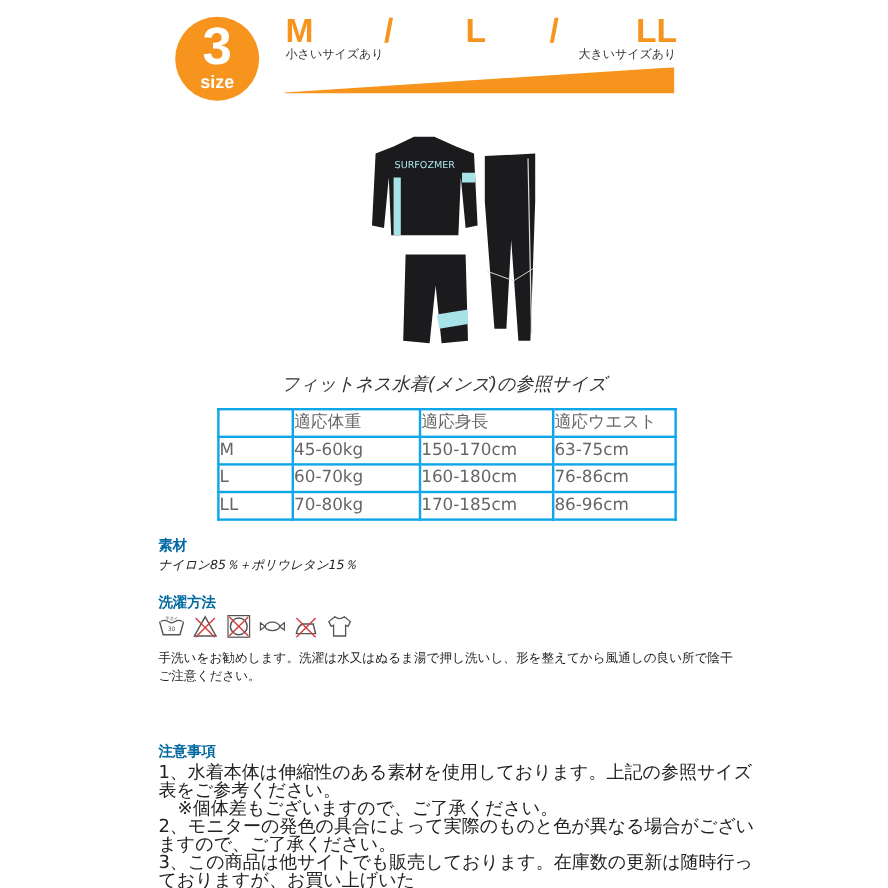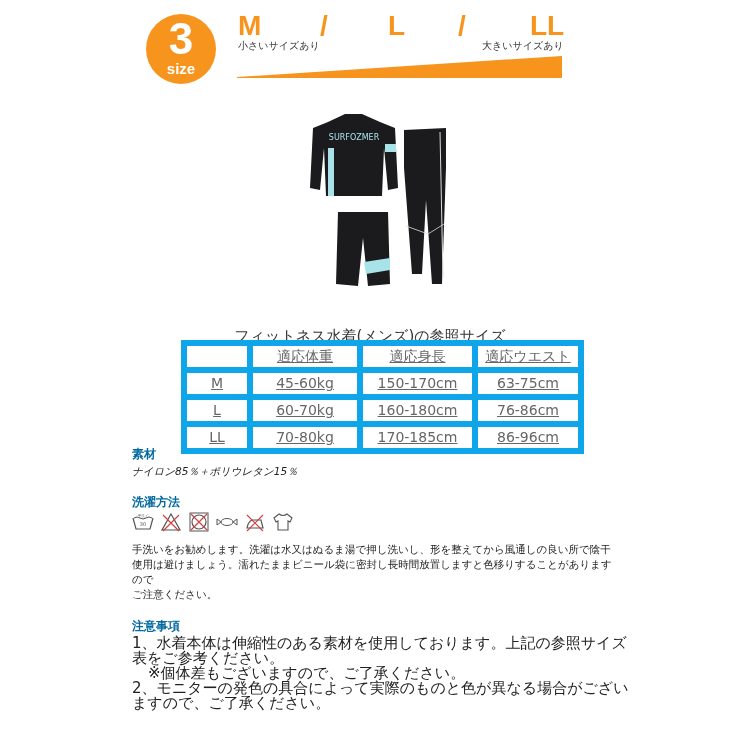--- a/index.html
+++ b/index.html
@@ -11,23 +11,23 @@
     .badge .num { position: absolute; left: 0; right: 0; top: 1px; font: bold 44px "Liberation Sans", sans-serif; line-height: 48px; }
     .badge .sz { position: absolute; left: 0; right: 0; top: 47px; font: bold 15px "Liberation Sans", sans-serif; line-height: 16px; }
     .size-letter { top: 10px; font: bold 28px "Liberation Sans", sans-serif; color: #f7941d; line-height: 32px; }
     .size-sub { top: 40px; font-size: 10px; color: #333; line-height: 12px; }
     .wedge { left: 237px; top: 56px; width: 325px; height: 22px; }
 
     
     .product { left: 300px; top: 108px; width: 150px; height: 190px; }
 
     
-    .table-title { left: 0; width: 740px; top: 326px; text-align: center; font-size: 15px; color: #333; line-height: 20px; }
+    .table-title { left: 0; width: 740px; top: 310px; text-align: center; font-size: 15px; color: #333; line-height: 20px; font-style: italic; }
     table.size-table { position: absolute; left: 181px; top: 340px; border-collapse: collapse; font-size: 14px; color: #666; }
-    table.size-table td, table.size-table th { border: 6px solid #0ea5e9; height: 21px; padding: 0; text-align: center; font-weight: normal; line-height: 21px; text-decoration: underline; }
+    table.size-table td, table.size-table th { border: 2px solid #0ea5e9; height: 21px; padding: 0; text-align: left; font-weight: normal; line-height: 21px; }
     .c0 { width: 60px; } .c1 { width: 104px; } .c2 { width: 109px; } .c3 { width: 100px; }
 
     
     .sec-h { left: 132px; font-size: 12px; color: #0369a1; font-weight: bold; line-height: 16px; }
     .sec-t { left: 132px; font-size: 10.5px; color: #222; line-height: 15px; font-style: italic; }
     .para { left: 132px; width: 490px; font-size: 10.5px; line-height: 15px; color: #222; }
     .icons { left: 132px; top: 512px; display: flex; gap: 6px; }
     .icons svg { width: 22px; height: 20px; display: block; }
     .notes { left: 132px; top: 636px; width: 500px; font-size: 15px; line-height: 15px; color: #222; }
     .notes div.indent { padding-left: 16px; }
@@ -128,22 +128,22 @@
     <path d="M3,16 L19,16 L17,8 L8,8 Q4,10 3,16 Z" fill="none" stroke="#555" stroke-width="1.2"></path>
     <path d="M3,3 L19,19 M19,3 L3,19" stroke="#d04040" stroke-width="1.2"></path>
   </svg>
   <svg viewBox="0 0 22 20">
     <path d="M7,2 Q11,5 15,2 L20,6 L18,10 L16,9 L16,18 L6,18 L6,9 L4,10 L2,6 Z" fill="none" stroke="#555" stroke-width="1.1"></path>
   </svg>
 </div>
 
 <div class="abs para" style="top:542px;">
   <div>手洗いをお勧めします。洗濯は水又はぬるま湯で押し洗いし、形を整えてから風通しの良い所で陰干</div>
-  <div>使用は避けましょう。濡れたままビニール袋に密封し長時間放置しますと色移りすることがありますので</div>
   <div>ご注意ください。</div>
 </div>
 
 <div class="abs sec-h" style="top:618px;">注意事項</div>
 <div class="abs notes">
   <div>1、水着本体は伸縮性のある素材を使用しております。上記の参照サイズ表をご参考ください。</div>
   <div class="indent">※個体差もございますので、ご了承ください。</div>
   <div>2、モニターの発色の具合によって実際のものと色が異なる場合がございますので、ご了承ください。</div>
+  <div>3、この商品は他サイトでも販売しております。在庫数の更新は随時行っておりますが、お買い上げいた</div>
 </div>
 
 </body></html>

